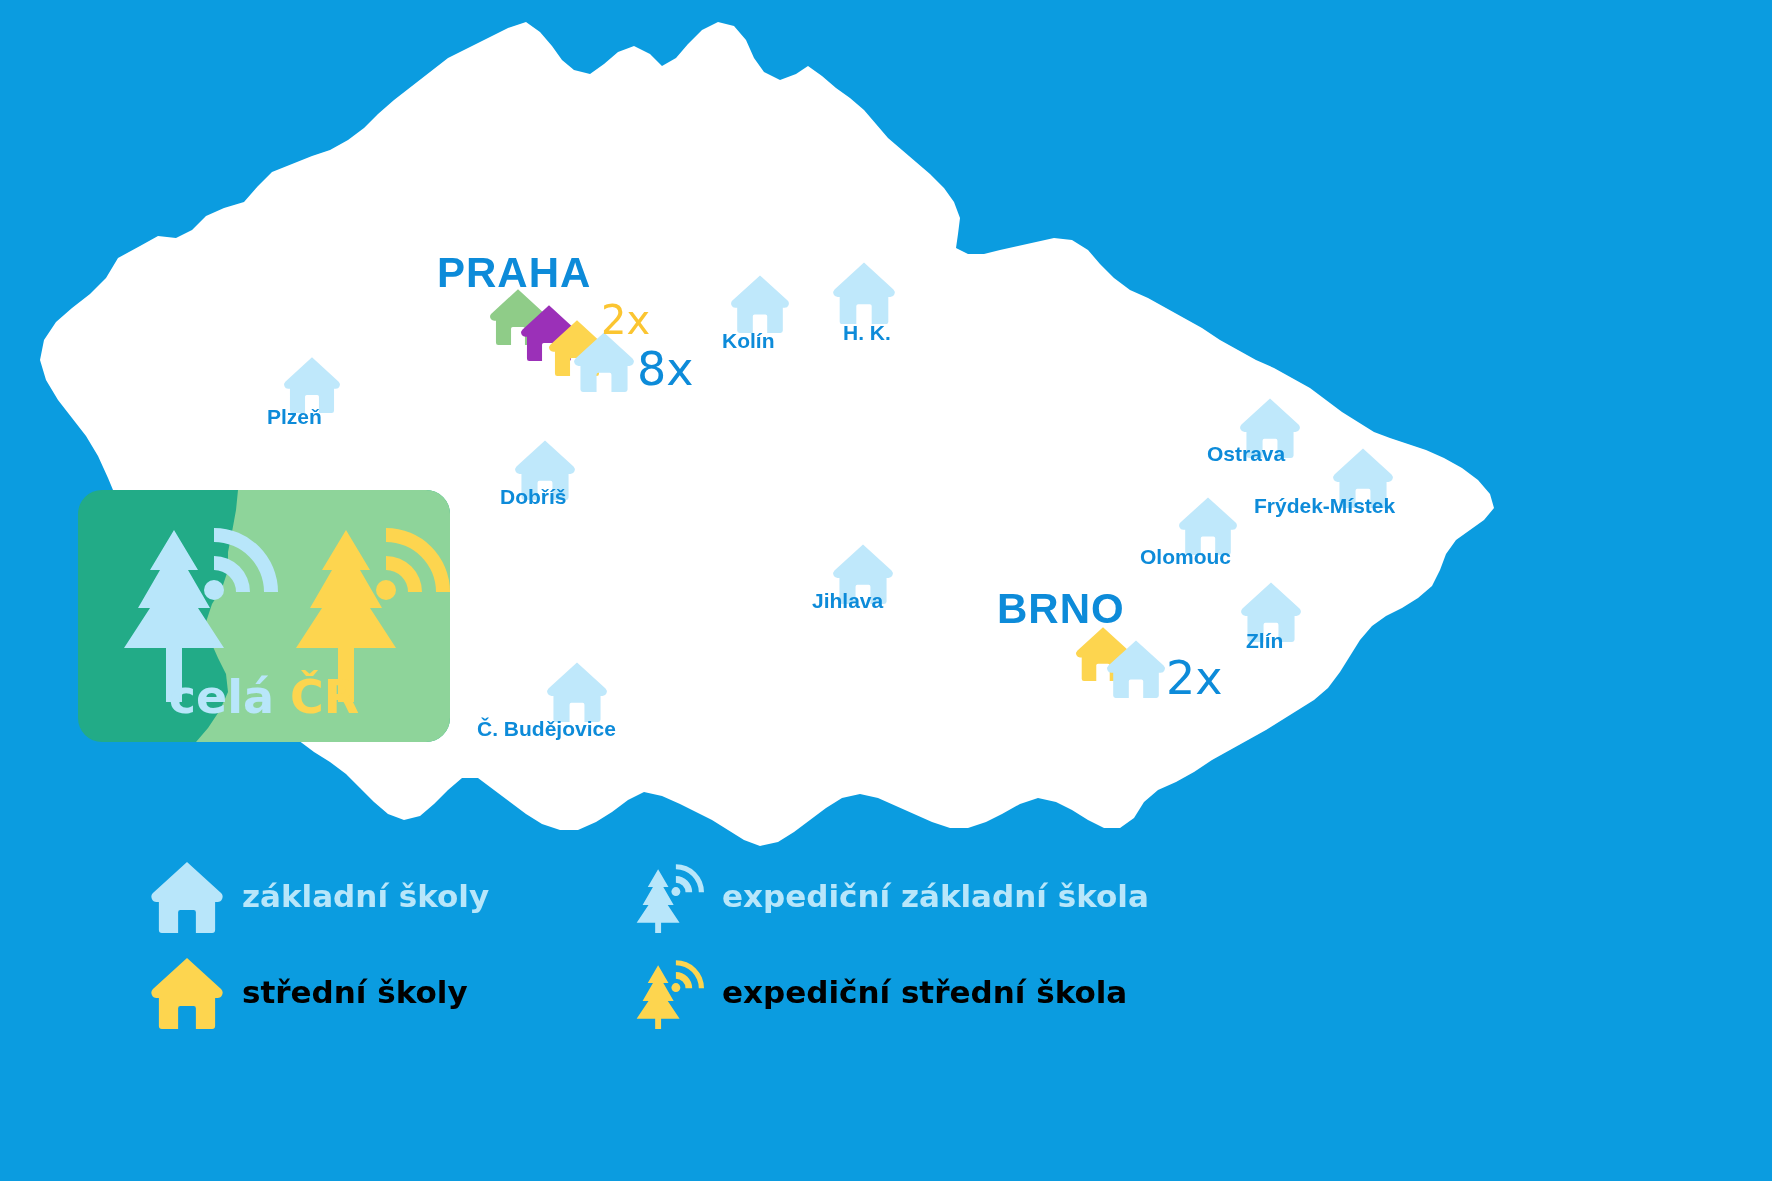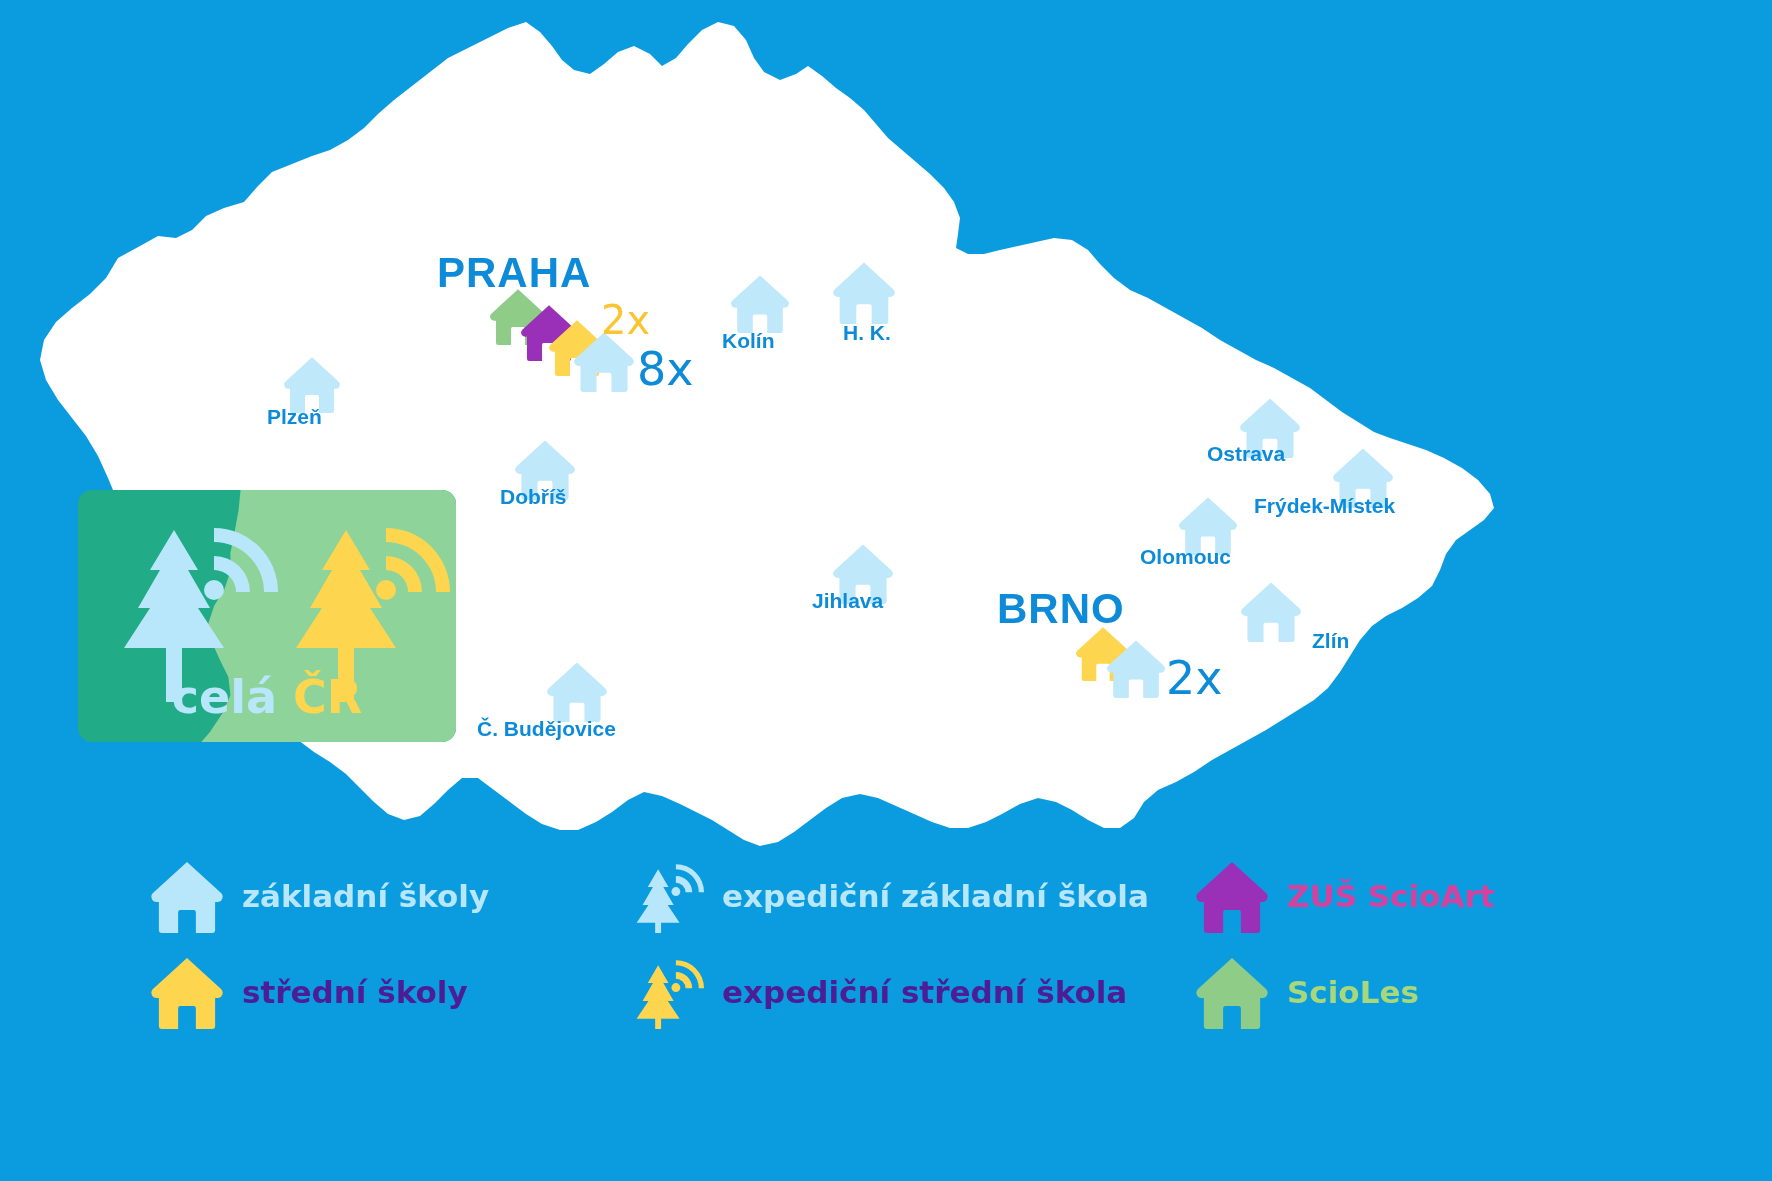--- a/index.html
+++ b/index.html
@@ -41,23 +41,22 @@
   .count-yellow { color: #fbc531; font-size: 40px; }
   .count-blue   { color: #0d8bd9; font-size: 46px; }
 
   
   #cr-panel {
     position: absolute;
     left: 78px;
     top: 490px;
     width: 372px;
     height: 252px;
-    border-radius: 14px;
+    border-radius: 24px;
     overflow: hidden;
-    padding-left: 6px;
   }
   #cr-panel .base {
     position: absolute; inset: 0;
     background: #22ab87;
   }
   #cr-panel .tint {
     position: absolute; inset: 0;
   }
   #cr-text {
     position: absolute;
@@ -96,21 +95,21 @@
     justify-content: center;
   }
   .legend-text {
     font-size: 31px;
     font-weight: 600;
     white-space: nowrap;
     margin-left: 18px;
     line-height: 1;
   }
   .t-lightblue { color: #b8e6fa; }
-  .t-yellow    { color: #4c1d95; text-align: center; }
+  .t-yellow    { color: #000000; text-align: center; }
   .t-magenta   { color: #d4419e; }
   .t-green     { color: #a8d879; }
 </style>
 </head>
 <body>
 
 <div id="stage">
 
   <svg id="map-layer" viewBox="0 0 1772 1181">
     <defs>
@@ -240,21 +239,21 @@
   <div>
     <div class="city-label big" style="left:437px;top:252px">PRAHA</div>
     <div class="city-label sz" style="left:722px;top:330px">Kolín</div>
     <div class="city-label sz" style="left:843px;top:322px">H. K.</div>
     <div class="city-label sz" style="left:267px;top:406px">Plzeň</div>
     <div class="city-label sz" style="left:500px;top:486px">Dobříš</div>
     <div class="city-label sz" style="left:1207px;top:443px">Ostrava</div>
     <div class="city-label sz" style="left:1254px;top:495px">Frýdek-Místek</div>
     <div class="city-label sz" style="left:1140px;top:546px">Olomouc</div>
     <div class="city-label sz" style="left:812px;top:590px">Jihlava</div>
-    <div class="city-label sz" style="left:1312px;top:630px">Zlín</div>
+    <div class="city-label sz" style="left:1246px;top:630px">Zlín</div>
     <div class="city-label big" style="left:997px;top:588px">BRNO</div>
     <div class="city-label sz" style="left:477px;top:718px">Č. Budějovice</div>
   </div>
 
   <div>
     <div class="count-label count-yellow" style="left:601px;top:300px">2x</div>
     <div class="count-label count-blue" style="left:637px;top:346px">8x</div>
     <div class="count-label count-blue" style="left:1166px;top:655px">2x</div>
   </div>
 
@@ -303,33 +302,15 @@
               <circle cx="62" cy="44" r="6"></circle>
               <path d="M62,32 A13,13 0 0 1 75,45 L84,45 A22,22 0 0 0 62,23 Z"></path>
               <path d="M62,14 A31,31 0 0 1 93,45 L100,45 A38,38 0 0 0 62,7 Z"></path>
             </g>
           </svg>
         </span>
         <span class="legend-text t-yellow">expediční střední škola</span>
       </div>
     </div>
 
-    <div class="legend-col" style="left:1195px">
-      <div class="legend-row">
-        <span class="legend-icon">
-          <svg viewBox="0 0 100 100" width="74" height="74">
-              <use href="#house" fill="#9b30b8"></use>
-            </svg>
-        </span>
-        <span class="legend-text t-magenta">ZUŠ ScioArt</span>
-      </div>
-      <div class="legend-row">
-        <span class="legend-icon">
-          <svg viewBox="0 0 100 100" width="74" height="74">
-              <use href="#house" fill="#8fcc88"></use>
-            </svg>
-        </span>
-        <span class="legend-text t-green">ScioLes</span>
-      </div>
-    </div>
 
   </div>
 </div>
 
 </body></html>

